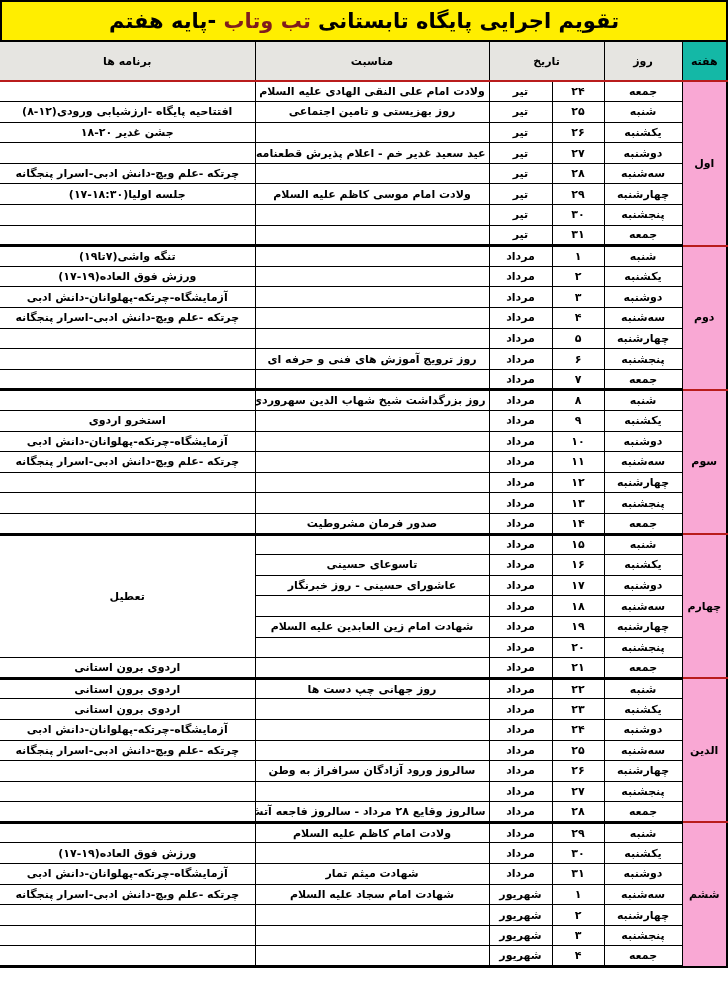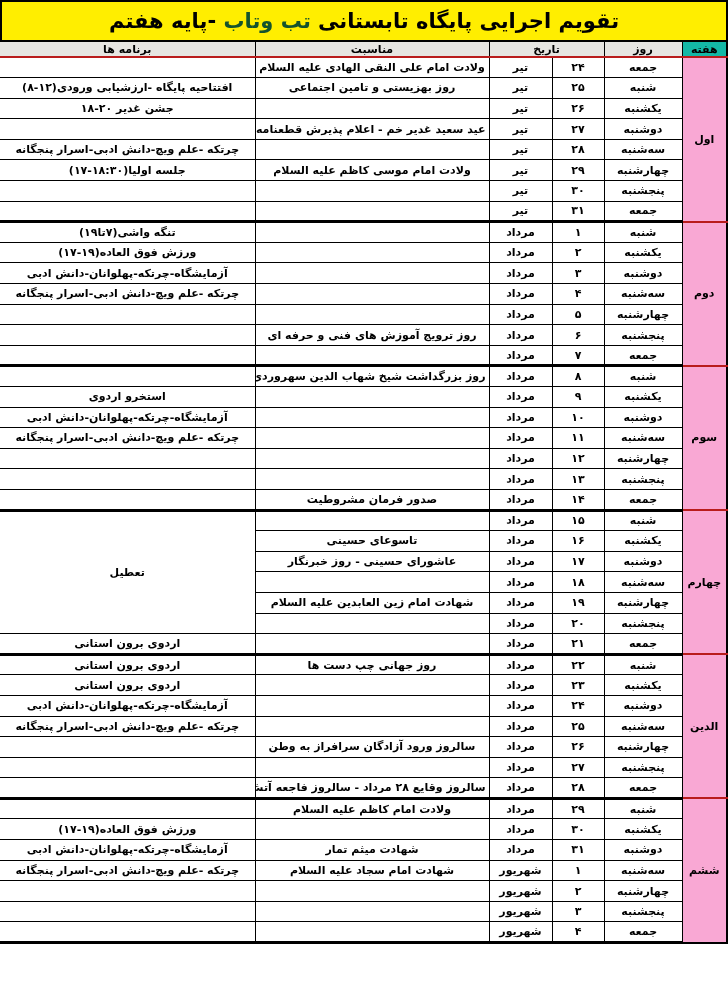--- a/index.html
+++ b/index.html
@@ -34,21 +34,21 @@
   }
   .title-text {
     font-size: 21px;
     font-weight: bold;
     color: #000000;
     letter-spacing: -0.3px;
     white-space: nowrap;
     line-height: 1;
   }
   .title-text .red {
-    color: #14532d;
+    color: #7f1d1d;
   }
 
   
   table.cal {
     border-collapse: collapse;
     table-layout: fixed;
     width: 728px;
     border: 2px solid #000000;
     box-sizing: border-box;
   }
@@ -68,21 +68,21 @@
   col.c-week  { width: 45px; }
   col.c-day   { width: 78px; }
   col.c-num   { width: 52px; }
   col.c-month { width: 63px; }
   col.c-occ   { width: 234px; }
   col.c-prog  { width: 256px; }
 
   
   thead th {
     background: #e6e5e1;
-    height: 16px;
+    height: 40px;
     font-size: 13px;
     font-weight: bold;
   }
   thead th.week-head {
     background: #14b8a6;
   }
 
   
   tbody td {
     height: 20.6px;

